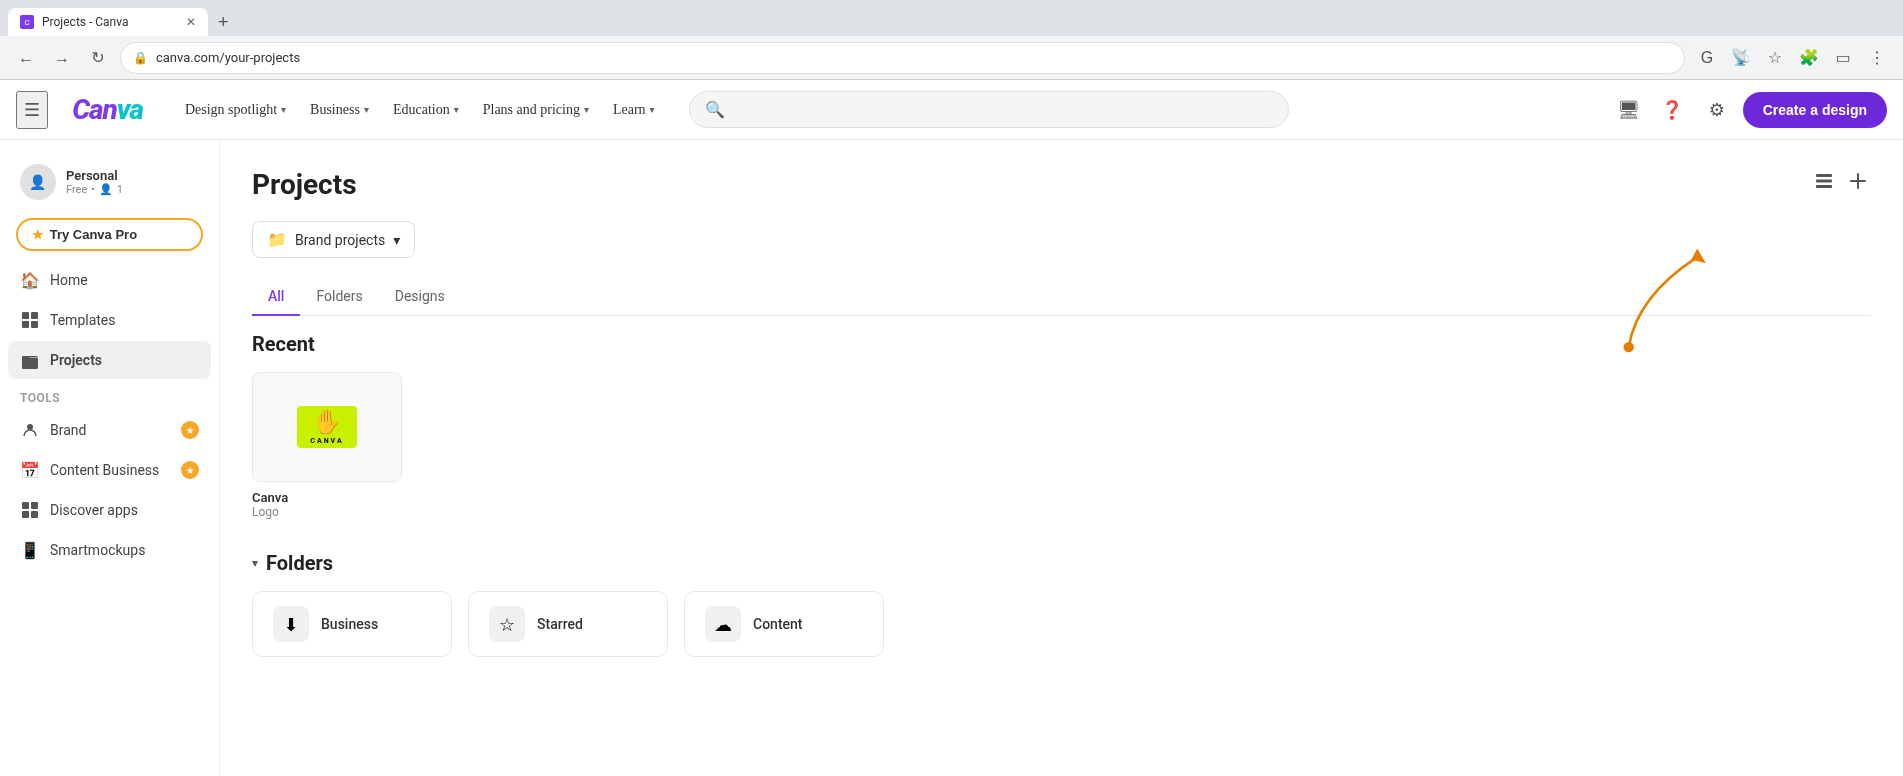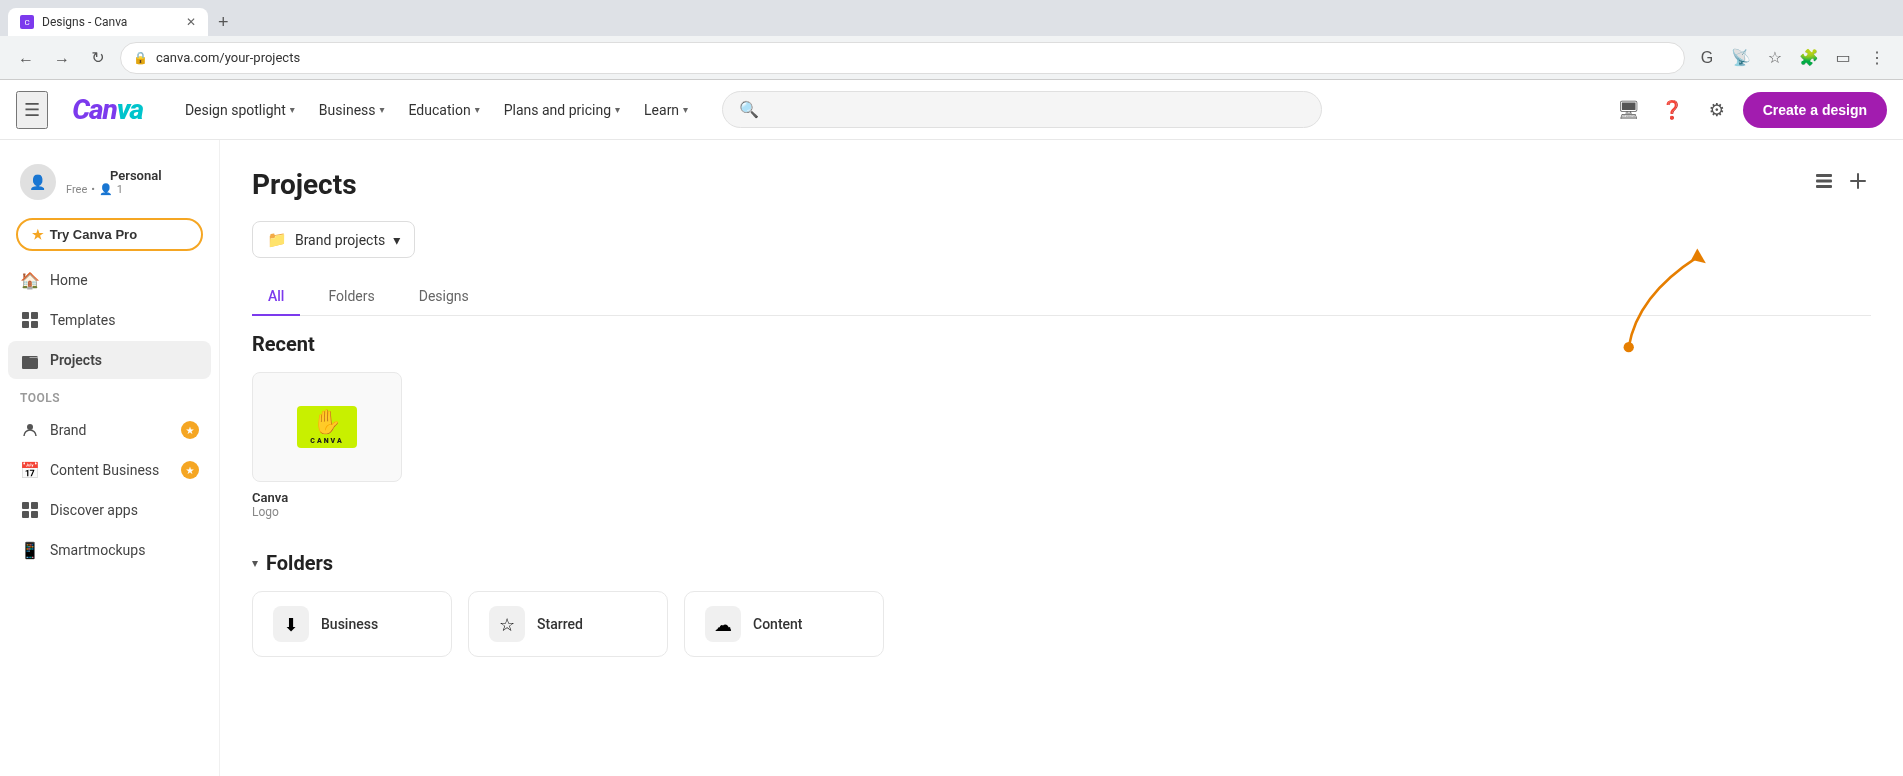--- a/index.html
+++ b/index.html
@@ -22,54 +22,54 @@
     .browser-action-btn { background: none; border: none; font-size: 16px; color: #555; cursor: pointer; padding: 4px; width: 28px; height: 28px; display: flex; align-items: center; justify-content: center; border-radius: 50%; }
 
     
     .app { background: white; display: flex; flex-direction: column; height: calc(776px - 80px); }
     
     
     .top-nav { display: flex; align-items: center; padding: 0 16px; height: 60px; border-bottom: 1px solid #e8e8e8; background: white; gap: 24px; position: relative; z-index: 10; }
     .hamburger { font-size: 18px; cursor: pointer; color: #555; padding: 6px; }
     .canva-logo { font-size: 28px; font-weight: 800; color: #7c3aed; font-style: italic; letter-spacing: -1px; cursor: pointer; margin-right: 8px; }
     .canva-logo span { color: #00c4cc; }
-    .nav-links { display: flex; gap: 4px; align-items: center; }
+    .nav-links { display: flex; gap: 4px; align-items: center; font-family: Liberation Serif, serif; }
     .nav-link { font-size: 14px; color: #333; padding: 6px 10px; border-radius: 6px; cursor: pointer; display: flex; align-items: center; gap: 4px; white-space: nowrap; }
     .nav-link .chevron { font-size: 10px; color: #666; }
     .search-bar { flex: 1; display: flex; align-items: center; background: #f5f5f5; border-radius: 24px; padding: 8px 16px; gap: 8px; border: 1px solid #e0e0e0; max-width: 600px; }
     .search-bar input { background: none; border: none; outline: none; font-size: 14px; color: #333; flex: 1; }
     .search-bar input::placeholder { color: #999; }
     .nav-actions { display: flex; align-items: center; gap: 8px; margin-left: auto; }
     .nav-icon-btn { background: none; border: none; font-size: 18px; color: #555; cursor: pointer; padding: 6px; border-radius: 50%; width: 36px; height: 36px; display: flex; align-items: center; justify-content: center; }
-    .create-btn { background: #a21caf; color: white; border: none; border-radius: 24px; padding: 10px 20px; font-size: 14px; font-weight: 600; cursor: pointer; white-space: nowrap; }
+    .create-btn { background: #6d28d9; color: white; border: none; border-radius: 24px; padding: 10px 20px; font-size: 14px; font-weight: 600; cursor: pointer; white-space: nowrap; }
 
     
     .main-layout { display: flex; flex: 1; overflow: hidden; }
 
     
     .sidebar { width: 220px; min-width: 220px; background: white; padding: 16px 8px; display: flex; flex-direction: column; gap: 2px; border-right: 1px solid #f0f0f0; overflow-y: auto; }
     .user-section { padding: 8px 12px 12px; display: flex; align-items: center; gap: 10px; }
     .avatar { width: 36px; height: 36px; border-radius: 50%; background: #e0e0e0; display: flex; align-items: center; justify-content: center; font-size: 14px; color: #555; overflow: hidden; }
-    .user-info .user-name { font-size: 13px; font-weight: 600; color: #333; margin-left: 44px; }
+    .user-info .user-name { font-size: 13px; font-weight: 600; color: #333; }
     .user-info .user-plan { font-size: 11px; color: #888; display: flex; align-items: center; gap: 4px; }
     .try-pro-btn { margin: 4px 8px 8px; background: white; border: 2px solid #f5a623; border-radius: 20px; padding: 7px 14px; font-size: 13px; font-weight: 600; color: #333; cursor: pointer; display: flex; align-items: center; gap: 6px; }
     .try-pro-btn .star { color: #f5a623; }
     .sidebar-item { display: flex; align-items: center; gap: 10px; padding: 9px 12px; border-radius: 8px; cursor: pointer; font-size: 14px; color: #444; }
     .sidebar-item.active { background: #f0f0f0; font-weight: 600; }
     .sidebar-item .icon { width: 20px; height: 20px; display: flex; align-items: center; justify-content: center; font-size: 16px; flex-shrink: 0; }
     .sidebar-divider { font-size: 12px; color: #999; padding: 10px 12px 4px; font-weight: 600; text-transform: uppercase; letter-spacing: 0.5px; }
     .sidebar-item .pro-badge { margin-left: auto; background: #f5a623; border-radius: 50%; width: 18px; height: 18px; display: flex; align-items: center; justify-content: center; font-size: 10px; color: white; }
 
     
     .content { flex: 1; padding: 28px 32px; overflow-y: auto; background: white; position: relative; }
     .page-title { font-size: 28px; font-weight: 700; color: #222; margin-bottom: 20px; }
     .projects-toolbar { display: flex; align-items: center; gap: 12px; margin-bottom: 20px; }
     .project-dropdown { display: flex; align-items: center; gap: 8px; border: 1px solid #ddd; border-radius: 8px; padding: 8px 14px; cursor: pointer; font-size: 14px; color: #333; background: white; }
     .folder-icon-sm { font-size: 16px; color: #555; }
-    .tabs { display: flex; gap: 12px; margin-bottom: 16px; border-bottom: 1px solid #e8e8e8; }
+    .tabs { display: flex; gap: 0; margin-bottom: 16px; border-bottom: 1px solid #e8e8e8; }
     .tab { padding: 10px 16px; font-size: 14px; color: #666; cursor: pointer; border-bottom: 2px solid transparent; margin-bottom: -1px; }
     .tab.active { color: #7c3aed; border-bottom: 2px solid #7c3aed; font-weight: 500; }
     .section-title { font-size: 20px; font-weight: 700; color: #222; margin-bottom: 16px; }
     .recent-grid { display: flex; gap: 16px; flex-wrap: wrap; margin-bottom: 32px; }
     .design-card { width: 150px; cursor: pointer; }
     .design-thumbnail { width: 150px; height: 110px; border-radius: 8px; background: #f9f9f9; border: 1px solid #e8e8e8; display: flex; align-items: center; justify-content: center; overflow: hidden; margin-bottom: 8px; }
     .design-card .design-name { font-size: 13px; font-weight: 600; color: #333; }
     .design-card .design-type { font-size: 12px; color: #888; }
     .folders-section { margin-top: 8px; }
     .folders-header { display: flex; align-items: center; gap: 8px; margin-bottom: 16px; }
@@ -90,21 +90,21 @@
     
     .canva-thumb { width: 80px; height: 80px; display: flex; align-items: center; justify-content: center; }
   </style>
 </head>
 <body>
 
 <div class="browser-chrome">
   <div class="browser-tab-bar">
     <div class="browser-tab">
       <div class="favicon">C</div>
-      <span class="tab-title">Designs - Canva</span>
+      <span class="tab-title">Projects - Canva</span>
       <span class="close-btn">✕</span>
     </div>
     <button class="new-tab-btn">+</button>
   </div>
   <div class="browser-controls">
     <button class="nav-btn">←</button>
     <button class="nav-btn">→</button>
     <button class="nav-btn">↻</button>
     <div class="address-bar">
       <span class="lock-icon">🔒</span>

